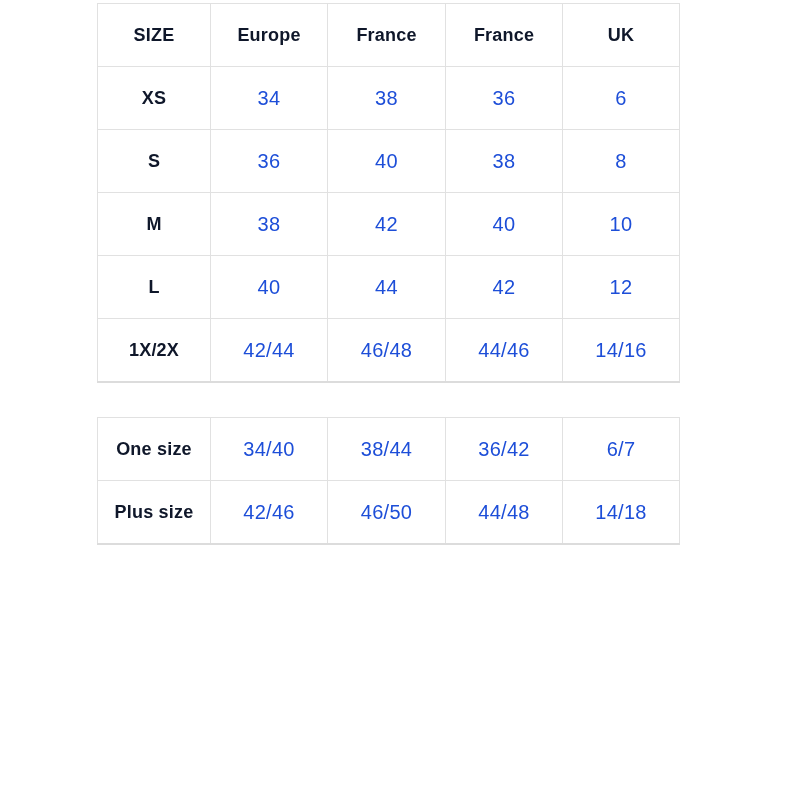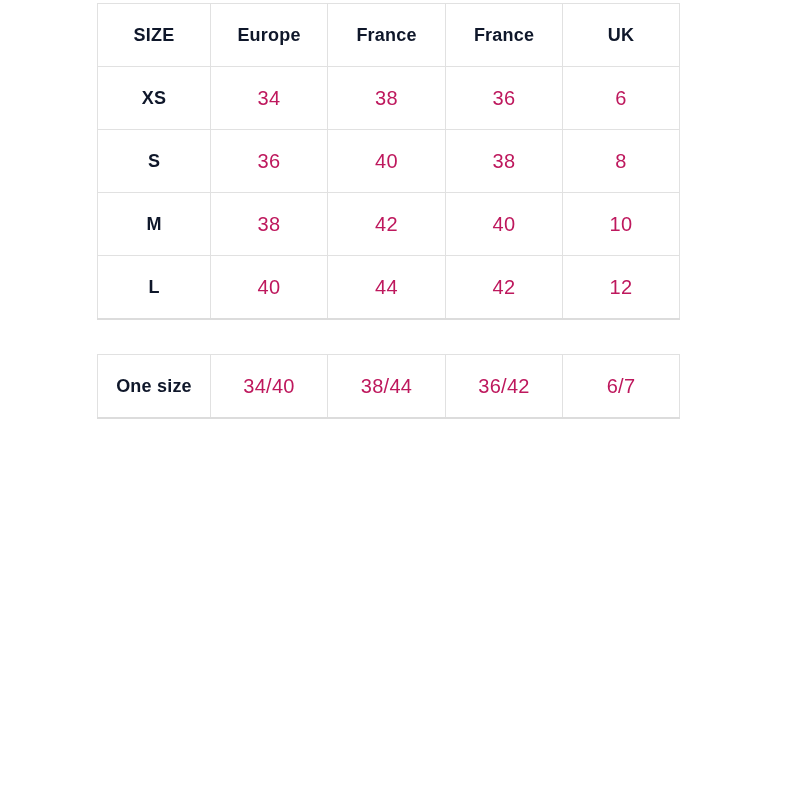--- a/index.html
+++ b/index.html
@@ -12,21 +12,21 @@
   table.size-table{
     border-collapse:collapse;width:582px;table-layout:fixed;
     border:1px solid #e1e1e1;border-bottom:2px solid #dcdcdc;
     background:#ffffff;
   }
   table.size-table.second{margin-top:34px;padding-left:17px;}
   .size-table th,.size-table td{
     border:1px solid #e1e1e1;
     height:62px;padding:0;
     text-align:center;vertical-align:middle;
-    font-size:20px;font-weight:400;color:#be185d;
+    font-size:20px;font-weight:400;color:#1d4ed8;
     letter-spacing:0.3px;
   }
   .size-table th,.size-table td.rowlabel{
     font-size:18px;font-weight:700;color:#0f172a;letter-spacing:0.2px;
   }
   col.c0{width:113px;}
   col.c1{width:117px;}
   col.c2{width:118px;}
   col.c3{width:117px;}
   col.c4{width:117px;}
@@ -75,35 +75,49 @@
         <td>40</td>
         <td>10</td>
       </tr>
       <tr>
         <td class="rowlabel">L</td>
         <td>40</td>
         <td>44</td>
         <td>42</td>
         <td>12</td>
       </tr>
+      <tr>
+        <td class="rowlabel">1X/2X</td>
+        <td>42/44</td>
+        <td>46/48</td>
+        <td>44/46</td>
+        <td>14/16</td>
+      </tr>
     </tbody>
   </table>
 
   <table class="size-table second">
     <colgroup>
         <col class="c0">
         <col class="c1">
         <col class="c2">
         <col class="c3">
         <col class="c4">
       </colgroup>
     <tbody>
       <tr>
         <td class="rowlabel">One size</td>
         <td>34/40</td>
         <td>38/44</td>
         <td>36/42</td>
         <td>6/7</td>
       </tr>
+      <tr>
+        <td class="rowlabel">Plus size</td>
+        <td>42/46</td>
+        <td>46/50</td>
+        <td>44/48</td>
+        <td>14/18</td>
+      </tr>
     </tbody>
   </table>
 
 </div>
 
 </body></html>

